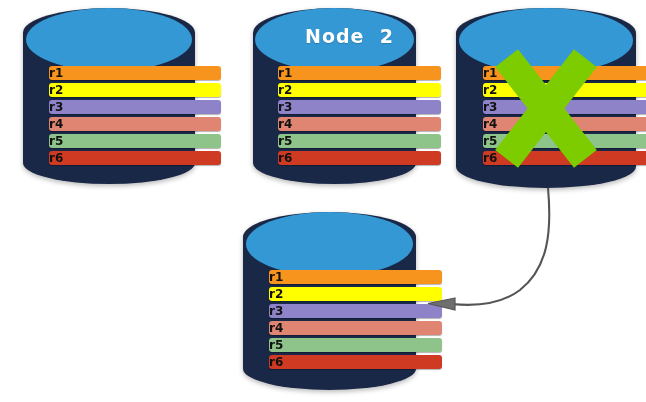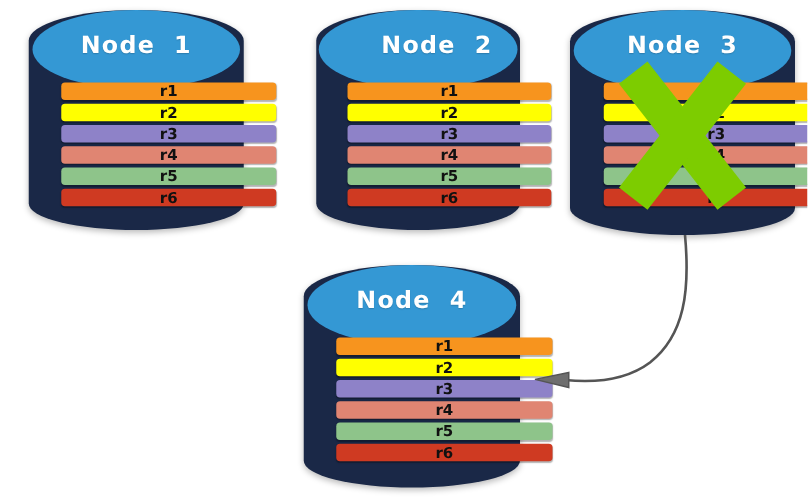--- a/index.html
+++ b/index.html
@@ -56,21 +56,20 @@
   .rows {
     position: absolute;
     left: 0;
     width: 100%;
   }
   .row {
     position: relative;
     border-radius: 3px;
     color: #111111;
     font-weight: bold;
-    text-align: center;
     box-sizing: border-box;
     box-shadow: 0 1px 1px rgba(0,0,0,0.30);
   }
 
   
   .fail-x {
     position: absolute;
     pointer-events: none;
   }
   .fail-x .bar {
@@ -97,21 +96,20 @@
   }
 </style>
 </head>
 <body>
 
 <div id="canvas">
 
   <div class="node" style="left:23px; top:8px; width:172px; height:176px;">
     <div class="node-body"></div>
     <div class="node-top"></div>
-    <div class="node-title" style="top:17px; font-size:19px;">Node  1</div>
     <div class="rows" style="top:58px; padding:0 26px;">
       <div class="row" style="background:#f7941e; height:14px; line-height:14px; font-size:12px; margin-bottom:3px;">r1</div>
       <div class="row" style="background:#ffff00; height:14px; line-height:14px; font-size:12px; margin-bottom:3px;">r2</div>
       <div class="row" style="background:#8e82c8; height:14px; line-height:14px; font-size:12px; margin-bottom:3px;">r3</div>
       <div class="row" style="background:#e08572; height:14px; line-height:14px; font-size:12px; margin-bottom:3px;">r4</div>
       <div class="row" style="background:#8ec48a; height:14px; line-height:14px; font-size:12px; margin-bottom:3px;">r5</div>
       <div class="row" style="background:#cf3a22; height:14px; line-height:14px; font-size:12px;">r6</div>
     </div>
   </div>
 
@@ -125,39 +123,37 @@
       <div class="row" style="background:#8e82c8; height:14px; line-height:14px; font-size:12px; margin-bottom:3px;">r3</div>
       <div class="row" style="background:#e08572; height:14px; line-height:14px; font-size:12px; margin-bottom:3px;">r4</div>
       <div class="row" style="background:#8ec48a; height:14px; line-height:14px; font-size:12px; margin-bottom:3px;">r5</div>
       <div class="row" style="background:#cf3a22; height:14px; line-height:14px; font-size:12px;">r6</div>
     </div>
   </div>
 
   <div class="node" style="left:456px; top:8px; width:180px; height:180px;">
     <div class="node-body"></div>
     <div class="node-top"></div>
-    <div class="node-title" style="top:17px; font-size:19px;">Node  3</div>
     <div class="rows" style="top:58px; padding:0 27px;">
       <div class="row" style="background:#f7941e; height:14px; line-height:14px; font-size:12px; margin-bottom:3px;">r1</div>
       <div class="row" style="background:#ffff00; height:14px; line-height:14px; font-size:12px; margin-bottom:3px;">r2</div>
       <div class="row" style="background:#8e82c8; height:14px; line-height:14px; font-size:12px; margin-bottom:3px;">r3</div>
       <div class="row" style="background:#e08572; height:14px; line-height:14px; font-size:12px; margin-bottom:3px;">r4</div>
       <div class="row" style="background:#8ec48a; height:14px; line-height:14px; font-size:12px; margin-bottom:3px;">r5</div>
       <div class="row" style="background:#cf3a22; height:14px; line-height:14px; font-size:12px;">r6</div>
     </div>
     <div class="fail-x" style="left:30px; top:38px; width:120px; height:125px;">
       <div class="bar a"></div>
       <div class="bar b"></div>
     </div>
   </div>
 
   <div class="node" style="left:243px; top:212px; width:173px; height:178px;">
     <div class="node-body"></div>
     <div class="node-top"></div>
-    <div class="node-title" style="top:17px; font-size:19px;">Node  4</div>
     <div class="rows" style="top:58px; padding:0 26px;">
       <div class="row" style="background:#f7941e; height:14px; line-height:14px; font-size:12px; margin-bottom:3px;">r1</div>
       <div class="row" style="background:#ffff00; height:14px; line-height:14px; font-size:12px; margin-bottom:3px;">r2</div>
       <div class="row" style="background:#8e82c8; height:14px; line-height:14px; font-size:12px; margin-bottom:3px;">r3</div>
       <div class="row" style="background:#e08572; height:14px; line-height:14px; font-size:12px; margin-bottom:3px;">r4</div>
       <div class="row" style="background:#8ec48a; height:14px; line-height:14px; font-size:12px; margin-bottom:3px;">r5</div>
       <div class="row" style="background:#cf3a22; height:14px; line-height:14px; font-size:12px;">r6</div>
     </div>
   </div>
 

